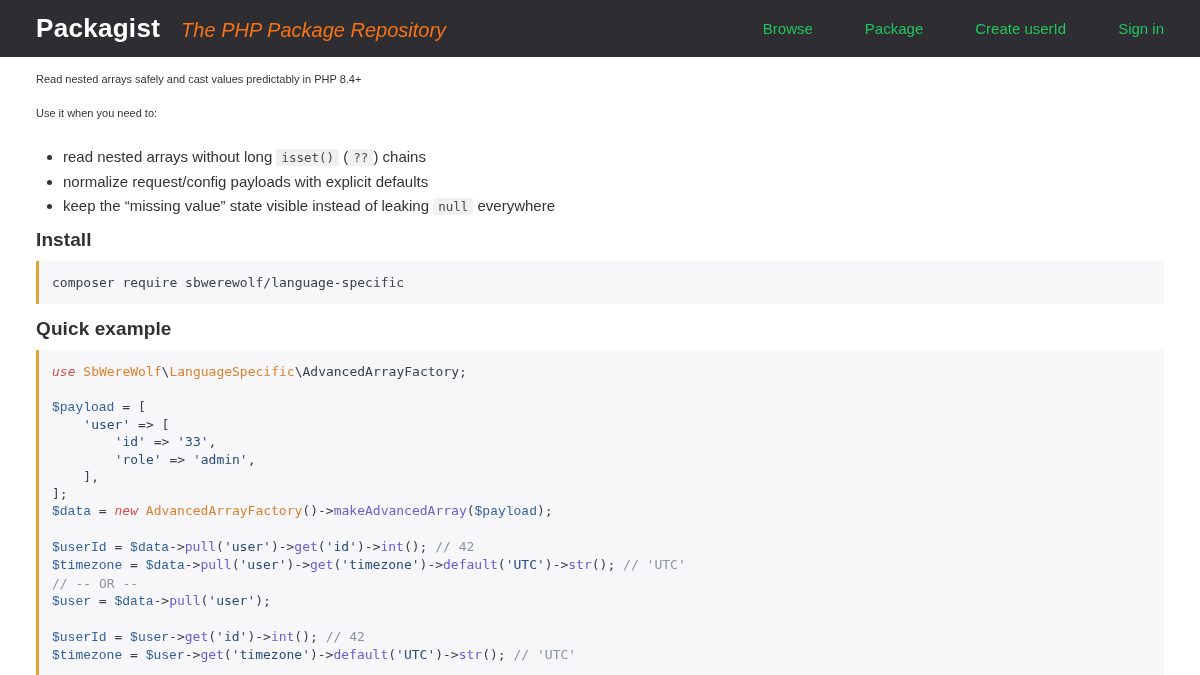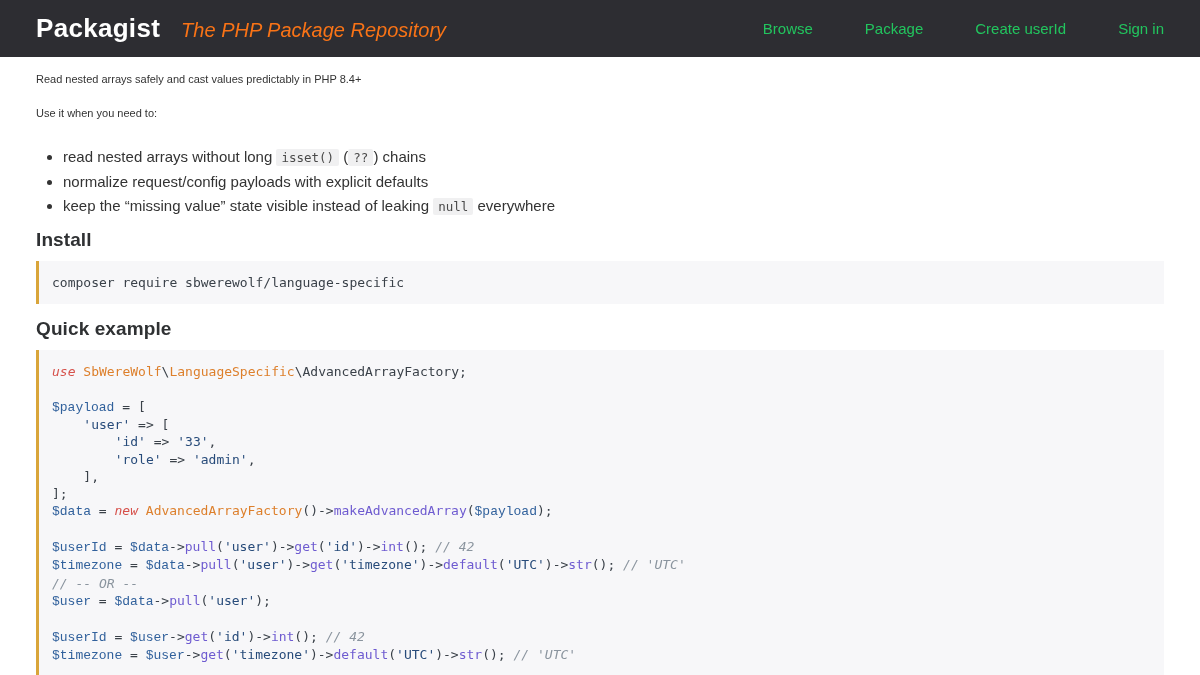--- a/index.html
+++ b/index.html
@@ -81,21 +81,21 @@
     overflow: hidden;
   }
   pre.codeblock code { font-family: inherit; }
 
   
   .tok-kw  { color: var(--code-keyword, #d6504a); font-style: italic; }
   .tok-cls { color: var(--code-class, #dd7f2b); }
   .tok-met { color: var(--code-method, #6e5bd0); }
   .tok-var { color: var(--code-variable, #31619c); font-family: Liberation Mono, monospace; }
   .tok-str { color: var(--code-string, #274b7a); }
-  .tok-com { color: var(--code-comment, #8a949e); font-style: italic; }
+  .tok-com { color: var(--code-comment, #8a949e); }
   .tok-pun { color: var(--code-default, #3a4149); }
 </style>
 </head>
 <body>
 
 <header class="site-header">
   <div class="logo-wrap">
     <a class="logo">Packagist</a>
     <span class="tagline">The PHP Package Repository</span>
   </div>

